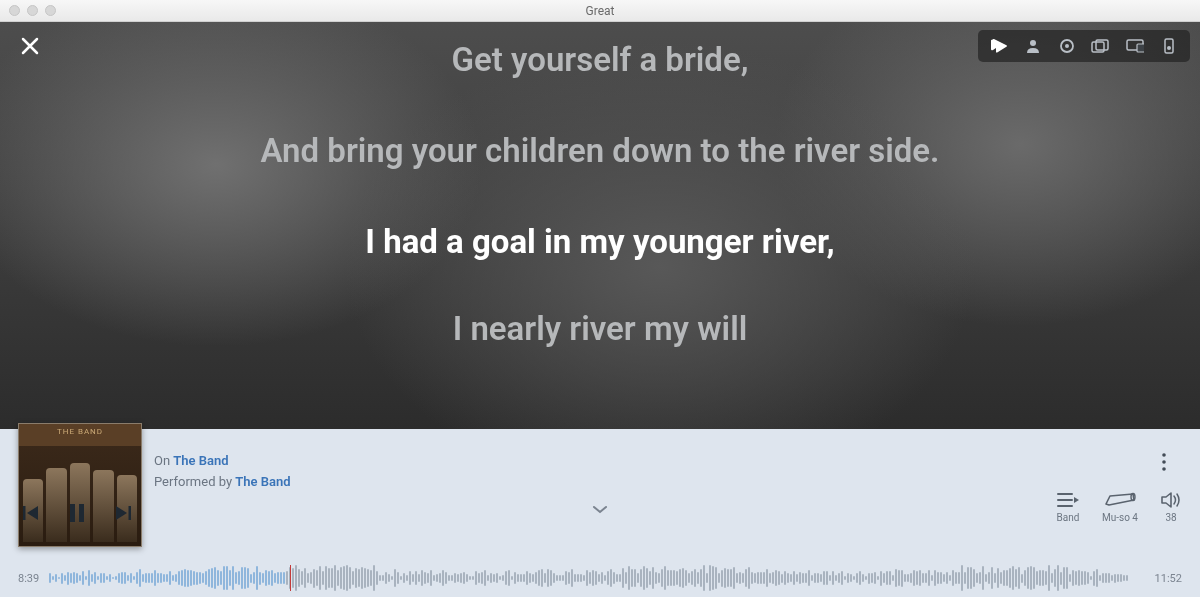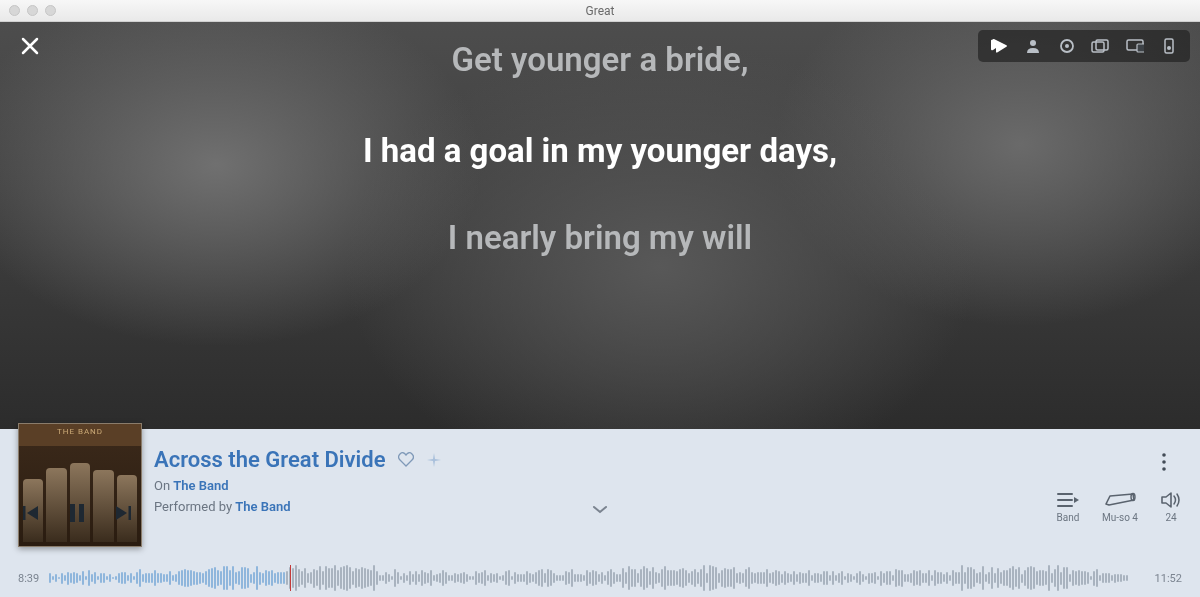--- a/index.html
+++ b/index.html
@@ -197,54 +197,42 @@
     </div>
     <div class="tbtn">
       <svg width="14" height="16" viewBox="0 0 14 16">
           <rect x="3" y="1" width="8" height="14" rx="1.5" fill="none" stroke="#b9bfc6" stroke-width="1.5"></rect>
           <circle cx="7" cy="10" r="2" fill="#b9bfc6"></circle>
         </svg>
     </div>
   </div>
 
   <div class="lyrics">
-    <div class="lyric-line l0">Get younger a bride,</div>
-    <div class="lyric-line current">I had a goal in my younger days,</div>
-    <div class="lyric-line l3">I nearly bring my will</div>
+    <div class="lyric-line l0">Get yourself a bride,</div>
+    <div class="lyric-line">And bring your children down to the river side.</div>
+    <div class="lyric-line current">I had a goal in my younger river,</div>
+    <div class="lyric-line l3">I nearly river my will</div>
   </div>
 </div>
 
 <div class="npbar">
   <div class="np-top">
 
     <div class="album-art">
       <div class="album-label">THE BAND</div>
       <div class="figures">
           <div class="fig"></div>
           <div class="fig"></div>
           <div class="fig"></div>
           <div class="fig"></div>
           <div class="fig"></div>
         </div>
     </div>
 
     <div class="track-info">
-      <div class="track-title-row">
-        <span class="track-title">Across the Great Divide</span>
-        <span class="heart">
-          <svg width="16" height="15" viewBox="0 0 16 15">
-              <path d="M8 14 L2 8 Q-1 5 2 2 Q5 -1 8 3 Q11 -1 14 2 Q17 5 14 8 Z" fill="none" stroke="#7f99b8" stroke-width="1.3"></path>
-            </svg>
-        </span>
-        <span class="sparkle">
-          <svg width="16" height="16" viewBox="0 0 16 16">
-              <path d="M8 1 L9 7 L15 8 L9 9 L8 15 L7 9 L1 8 L7 7 Z" fill="#a9c0db"></path>
-            </svg>
-        </span>
-      </div>
       <div class="on-line">
         <span>On </span><span class="link">The Band</span>
       </div>
       <div class="perf-line">
         <span>Performed by </span><span class="link">The Band</span>
       </div>
     </div>
 
     <div class="more-btn">
       <svg width="4" height="18" viewBox="0 0 4 18">
@@ -295,21 +283,21 @@
               <path d="M3 13 L7 5 L30 3 L31 9 L6 14 Z" fill="none" stroke="#5a636e" stroke-width="1.6" stroke-linejoin="round"></path>
               <ellipse cx="30" cy="6" rx="2" ry="3.5" fill="none" stroke="#5a636e" stroke-width="1.4"></ellipse>
             </svg>
           <span class="rc-label">Mu-so 4</span>
         </div>
         <div class="rc">
           <svg width="22" height="18" viewBox="0 0 22 18">
               <path d="M2 6 H6 L11 2 V16 L6 12 H2 Z" fill="none" stroke="#5a636e" stroke-width="1.6" stroke-linejoin="round"></path>
               <path d="M14 5 Q17 9 14 13 M17 3 Q21 9 17 15" fill="none" stroke="#5a636e" stroke-width="1.5" stroke-linecap="round"></path>
             </svg>
-          <span class="rc-label">24</span>
+          <span class="rc-label">38</span>
         </div>
       </div>
     </div>
   </div>
 
   <div class="wave-row">
     <span>8:39</span>
     <div class="wave" id="wave">
         <div class="bar played" style="height: 9.2px;"></div>
         <div class="bar played" style="height: 4.9px;"></div>

